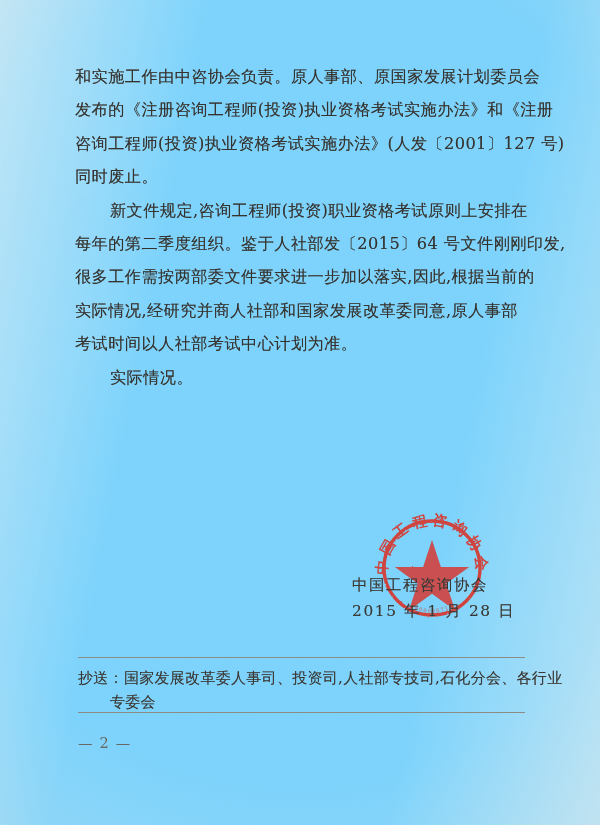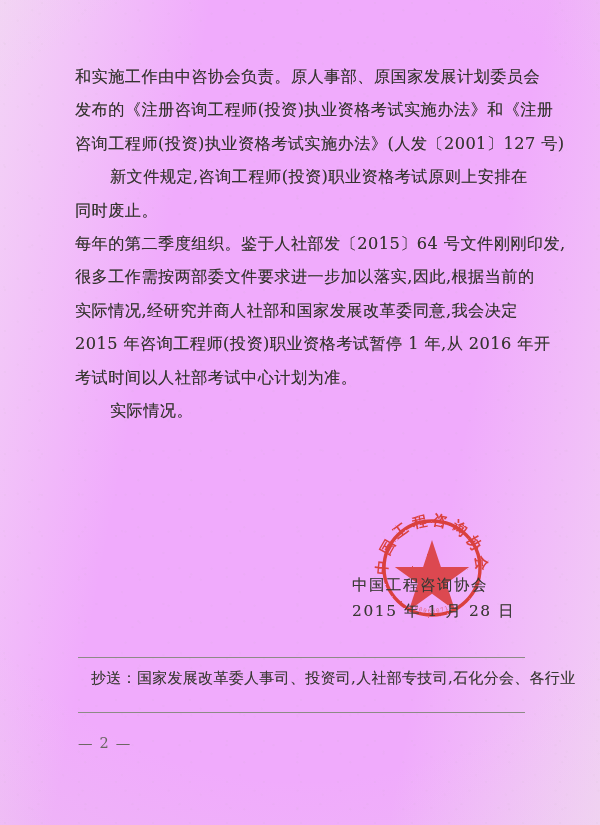--- a/index.html
+++ b/index.html
@@ -6,21 +6,21 @@
   html, body {
     margin: 0;
     padding: 0;
     background: #ffffff;
   }
 
   #page {
     position: relative;
     width: 600px;
     height: 825px;
-    background: #f0abfc;
+    background: #7dd3fc;
     overflow: hidden;
     font-family: "DejaVu Serif", "Liberation Serif", serif;
     color: #2e2e2e;
   }
 
   
   #paper-texture {
     position: absolute;
     inset: 0;
     pointer-events: none;
@@ -115,21 +115,20 @@
     top: 666px;
     width: 452px;
   }
   #footer-block .f-line {
     font-size: 15px;
     line-height: 24px;
     letter-spacing: .3px;
     white-space: pre;
     color: #3a3834;
     text-shadow: 0 0 .5px rgba(80,78,74,.5);
-    margin-left: 13px;
   }
   #footer-block .f-line.cont { text-indent: 32px; }
 
   #page-number {
     position: absolute;
     left: 78px;
     top: 735px;
     font-size: 14.5px;
     letter-spacing: 1.2px;
     color: #68655f;
@@ -141,26 +140,25 @@
 
 <div id="page">
 
   <div id="paper-texture"></div>
   <div id="scan-noise"></div>
 
   <div id="body-text">
     <div class="line">和实施工作由中咨协会负责。原人事部、原国家发展计划委员会</div>
     <div class="line">发布的《注册咨询工程师(投资)执业资格考试实施办法》和《注册</div>
     <div class="line">咨询工程师(投资)执业资格考试实施办法》(人发〔2001〕127 号)</div>
+    <div class="line">同时废止。</div>
     <div class="line indent">新文件规定,咨询工程师(投资)职业资格考试原则上安排在</div>
-    <div class="line">同时废止。</div>
     <div class="line">每年的第二季度组织。鉴于人社部发〔2015〕64 号文件刚刚印发,</div>
     <div class="line">很多工作需按两部委文件要求进一步加以落实,因此,根据当前的</div>
-    <div class="line">实际情况,经研究并商人社部和国家发展改革委同意,我会决定</div>
-    <div class="line">2015 年咨询工程师(投资)职业资格考试暂停 1 年,从 2016 年开</div>
+    <div class="line">实际情况,经研究并商人社部和国家发展改革委同意,原人事部</div>
     <div class="line">考试时间以人社部考试中心计划为准。</div>
     <div class="line indent">实际情况。</div>
   </div>
 
   <div id="seal">
     <svg viewBox="0 0 122 104" xmlns="http://www.w3.org/2000/svg" aria-hidden="true">
       <defs>
         <path id="sealArc" d="M 16,54 A 45,45 0 1 1 106,54" fill="none"></path>
         <path id="sealArcBottom" d="M 20,56 A 41,41 0 0 0 102,56" fill="none"></path>
         <filter id="inkRough" x="-25%" y="-25%" width="150%" height="150%">
@@ -188,19 +186,20 @@
 
   <div id="sign-block">
     <div class="sig-line">中国工程咨询协会</div>
     <div class="sig-line">2015 年 1 月 28 日</div>
   </div>
 
   <div id="footer-rule-top"></div>
 
   <div id="footer-block">
     <div class="f-line">抄送：国家发展改革委人事司、投资司,人社部专技司,石化分会、各行业</div>
+    <div class="f-line cont">专委会</div>
   </div>
 
   <div id="footer-rule-bottom"></div>
 
   <div id="page-number">— 2 —</div>
 
 </div>
 
 </body></html>

